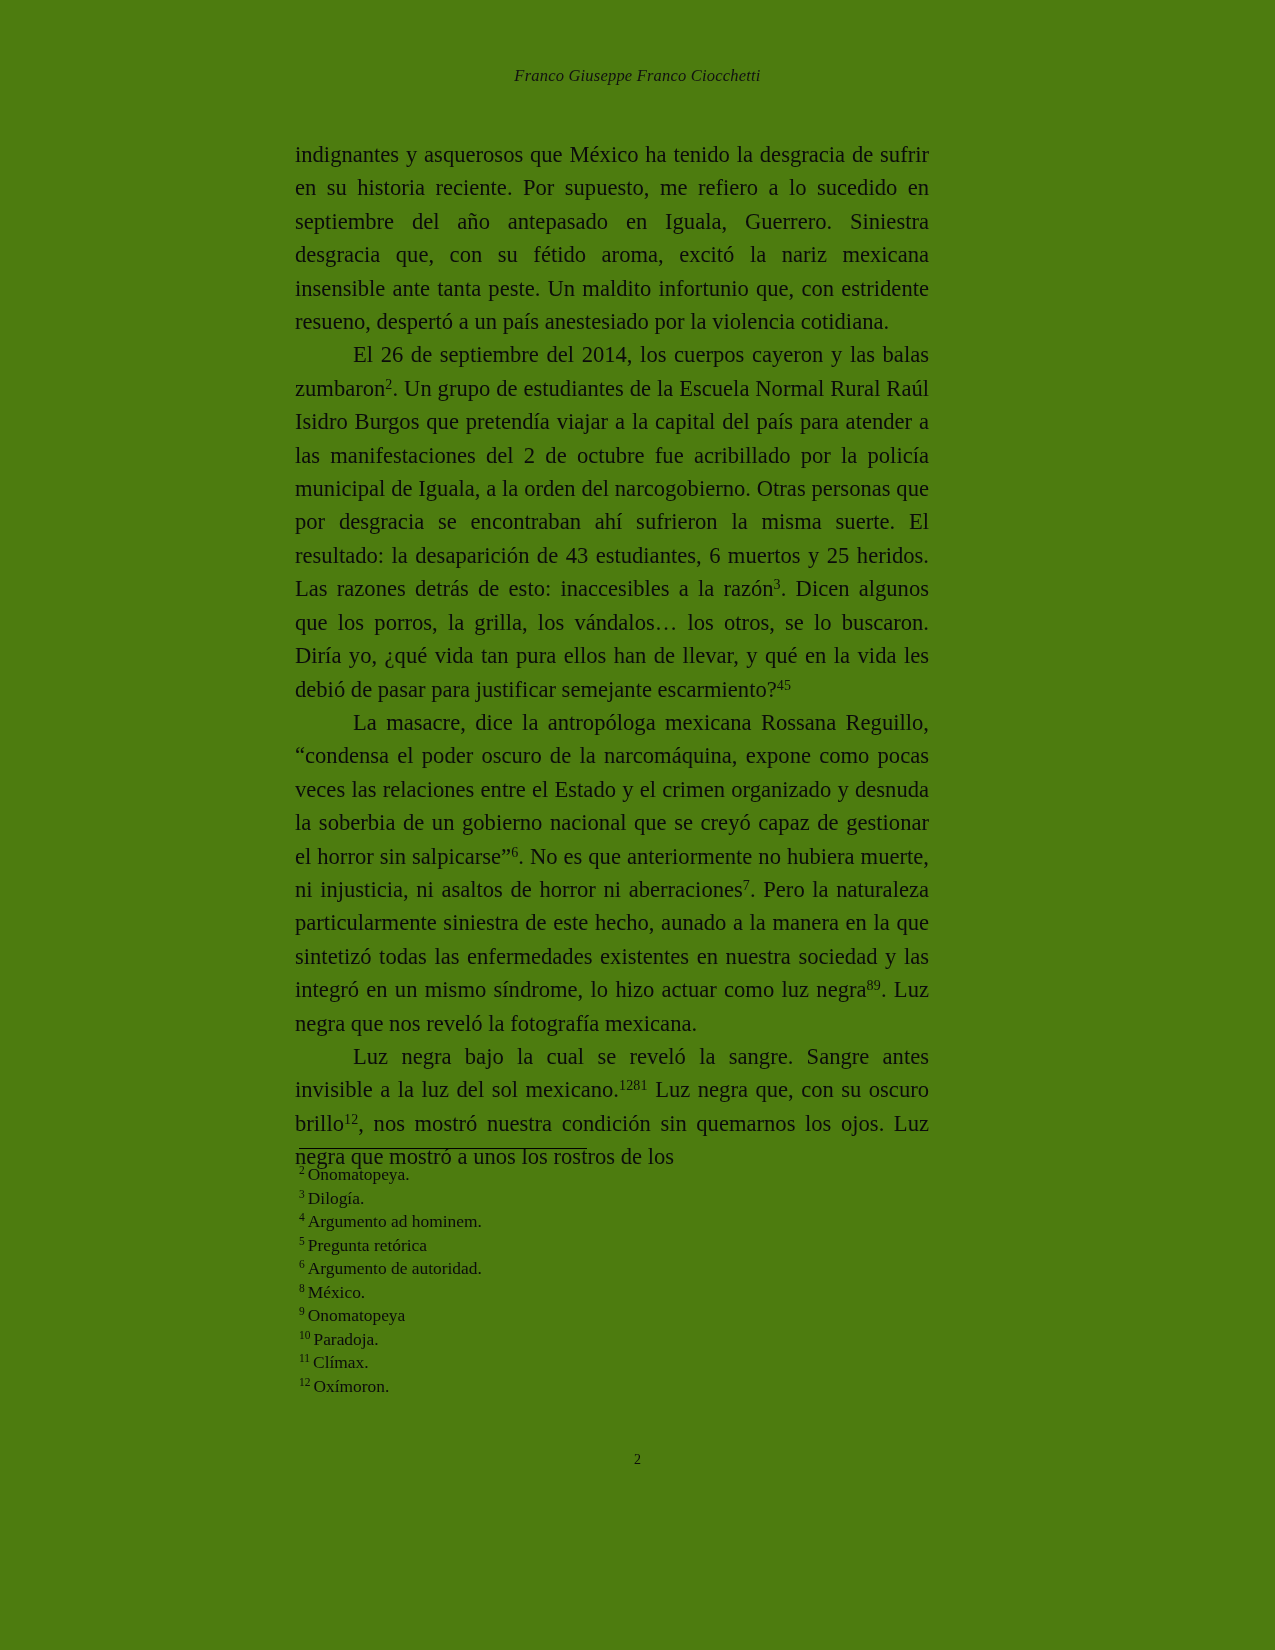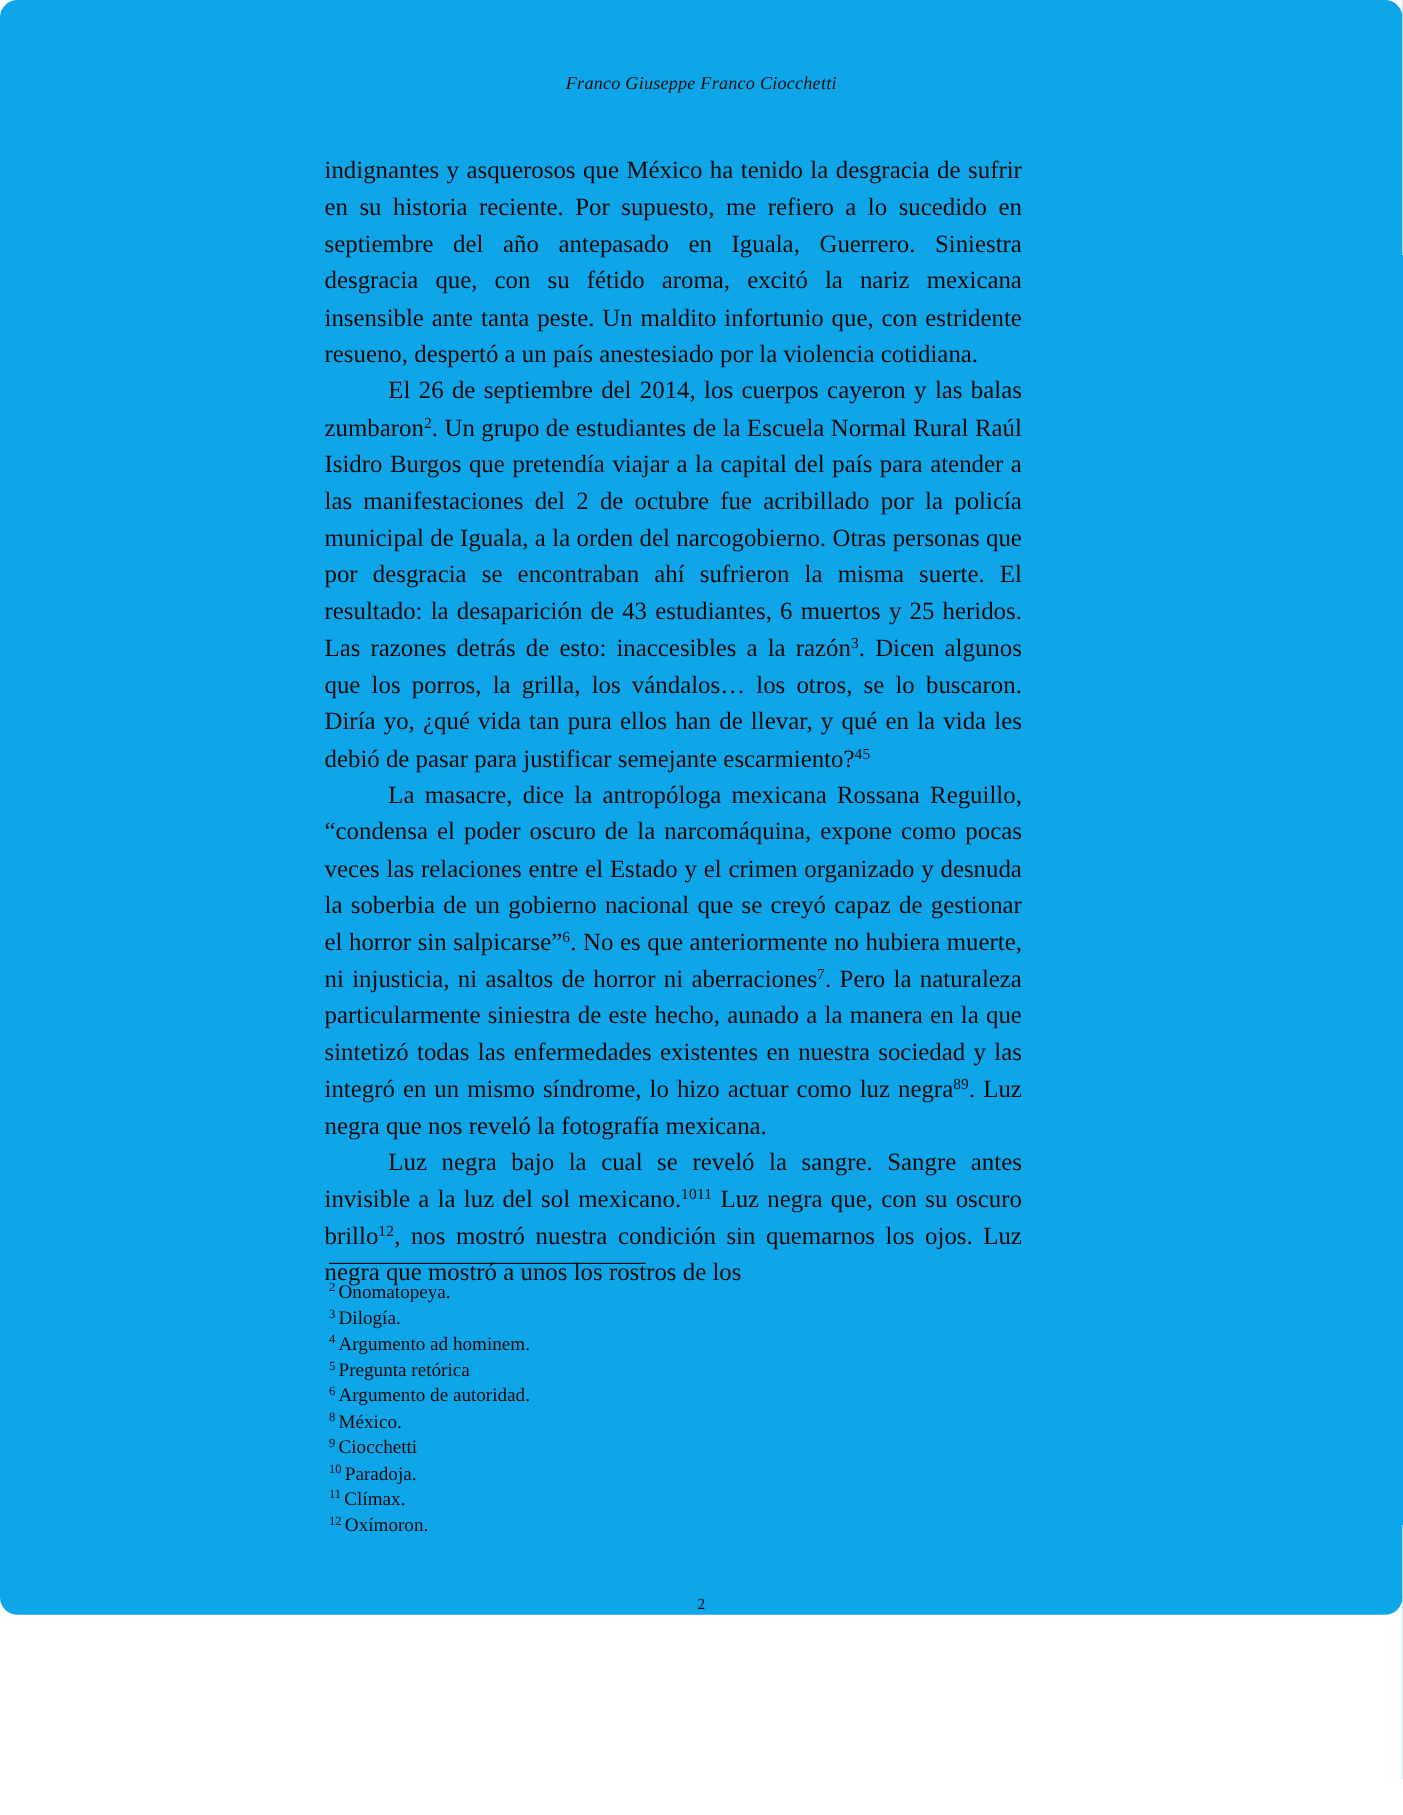--- a/index.html
+++ b/index.html
@@ -13,23 +13,22 @@
     position: relative;
     font-family: "Liberation Serif", "DejaVu Serif", serif;
     color: #000000;
     overflow: hidden;
   }
 
   .page {
     position: absolute;
     left: 0; top: 0;
     width: 1275px;
-    height: 1468px;
-    background: #0ea5e9;
-    border-radius: 16px;
+    height: 1650px;
+    background: #4d7c0f;
   }
 
   
   .running-head {
     position: absolute;
     top: 66px;
     left: 0;
     width: 1275px;
     text-align: center;
     font-style: italic;
@@ -111,33 +110,33 @@
 <body>
 
 <div class="page">
 
   <div class="running-head">Franco Giuseppe Franco Ciocchetti</div>
 
   <div class="textblock">
       <p class="para"><span>indignantes y asquerosos que México ha tenido la desgracia de sufrir en su historia reciente. Por supuesto, me refiero a lo sucedido en septiembre del año antepasado en Iguala, Guerrero. Siniestra desgracia que, con su fétido aroma, excitó la nariz mexicana insensible ante tanta peste. Un maldito infortunio que, con estridente resueno, despertó a un país anestesiado por la violencia cotidiana.</span></p>
       <p class="para indent"><span>El 26 de septiembre del 2014, los cuerpos cayeron y las balas zumbaron</span><sup class="fn">2</sup><span>. Un grupo de estudiantes de la Escuela Normal Rural Raúl Isidro Burgos que pretendía viajar a la capital del país para atender a las manifestaciones del 2 de octubre fue acribillado por la policía municipal de Iguala, a la orden del narcogobierno. Otras personas que por desgracia se encontraban ahí sufrieron la misma suerte. El resultado: la desaparición de 43 estudiantes, 6 muertos y 25 heridos. Las razones detrás de esto: inaccesibles a la razón</span><sup class="fn">3</sup><span>. Dicen algunos que los porros, la grilla, los vándalos… los otros, se lo buscaron. Diría yo, ¿qué vida tan pura ellos han de llevar, y qué en la vida les debió de pasar para justificar semejante escarmiento?</span><sup class="fn">45</sup></p>
       <p class="para indent"><span>La masacre, dice la antropóloga mexicana Rossana Reguillo, “condensa el poder oscuro de la narcomáquina, expone como pocas veces las relaciones entre el Estado y el crimen organizado y desnuda la soberbia de un gobierno nacional que se creyó capaz de gestionar el horror sin salpicarse”</span><sup class="fn">6</sup><span>. No es que anteriormente no hubiera muerte, ni injusticia, ni asaltos de horror ni aberraciones</span><sup class="fn">7</sup><span>. Pero la naturaleza particularmente siniestra de este hecho, aunado a la manera en la que sintetizó todas las enfermedades existentes en nuestra sociedad y las integró en un mismo síndrome, lo hizo actuar como luz negra</span><sup class="fn">89</sup><span>. Luz negra que nos reveló la fotografía mexicana.</span></p>
-      <p class="para indent"><span>Luz negra bajo la cual se reveló la sangre. Sangre antes invisible a la luz del sol mexicano.</span><sup class="fn">1011</sup><span> Luz negra que, con su oscuro brillo</span><sup class="fn">12</sup><span>, nos mostró nuestra condición sin quemarnos los ojos. Luz negra que mostró a unos los rostros de los</span></p>
+      <p class="para indent"><span>Luz negra bajo la cual se reveló la sangre. Sangre antes invisible a la luz del sol mexicano.</span><sup class="fn">1281</sup><span> Luz negra que, con su oscuro brillo</span><sup class="fn">12</sup><span>, nos mostró nuestra condición sin quemarnos los ojos. Luz negra que mostró a unos los rostros de los</span></p>
     </div>
 
   <div class="footnote-zone">
     <div class="fn-rule"></div>
     <ul class="fn-list">
         <li class="fn-item"><span class="fn-num">2</span><span>Onomatopeya.</span></li>
         <li class="fn-item"><span class="fn-num">3</span><span>Dilogía.</span></li>
         <li class="fn-item"><span class="fn-num">4</span><span>Argumento ad hominem.</span></li>
         <li class="fn-item"><span class="fn-num">5</span><span>Pregunta retórica</span></li>
         <li class="fn-item"><span class="fn-num">6</span><span>Argumento de autoridad.</span></li>
         <li class="fn-item"><span class="fn-num">8</span><span>México.</span></li>
-        <li class="fn-item"><span class="fn-num">9</span><span>Ciocchetti</span></li>
+        <li class="fn-item"><span class="fn-num">9</span><span>Onomatopeya</span></li>
         <li class="fn-item"><span class="fn-num">10</span><span>Paradoja.</span></li>
         <li class="fn-item"><span class="fn-num">11</span><span>Clímax.</span></li>
         <li class="fn-item"><span class="fn-num">12</span><span>Oxímoron.</span></li>
       </ul>
   </div>
 
   <div class="folio">2</div>
 
 </div>
 

